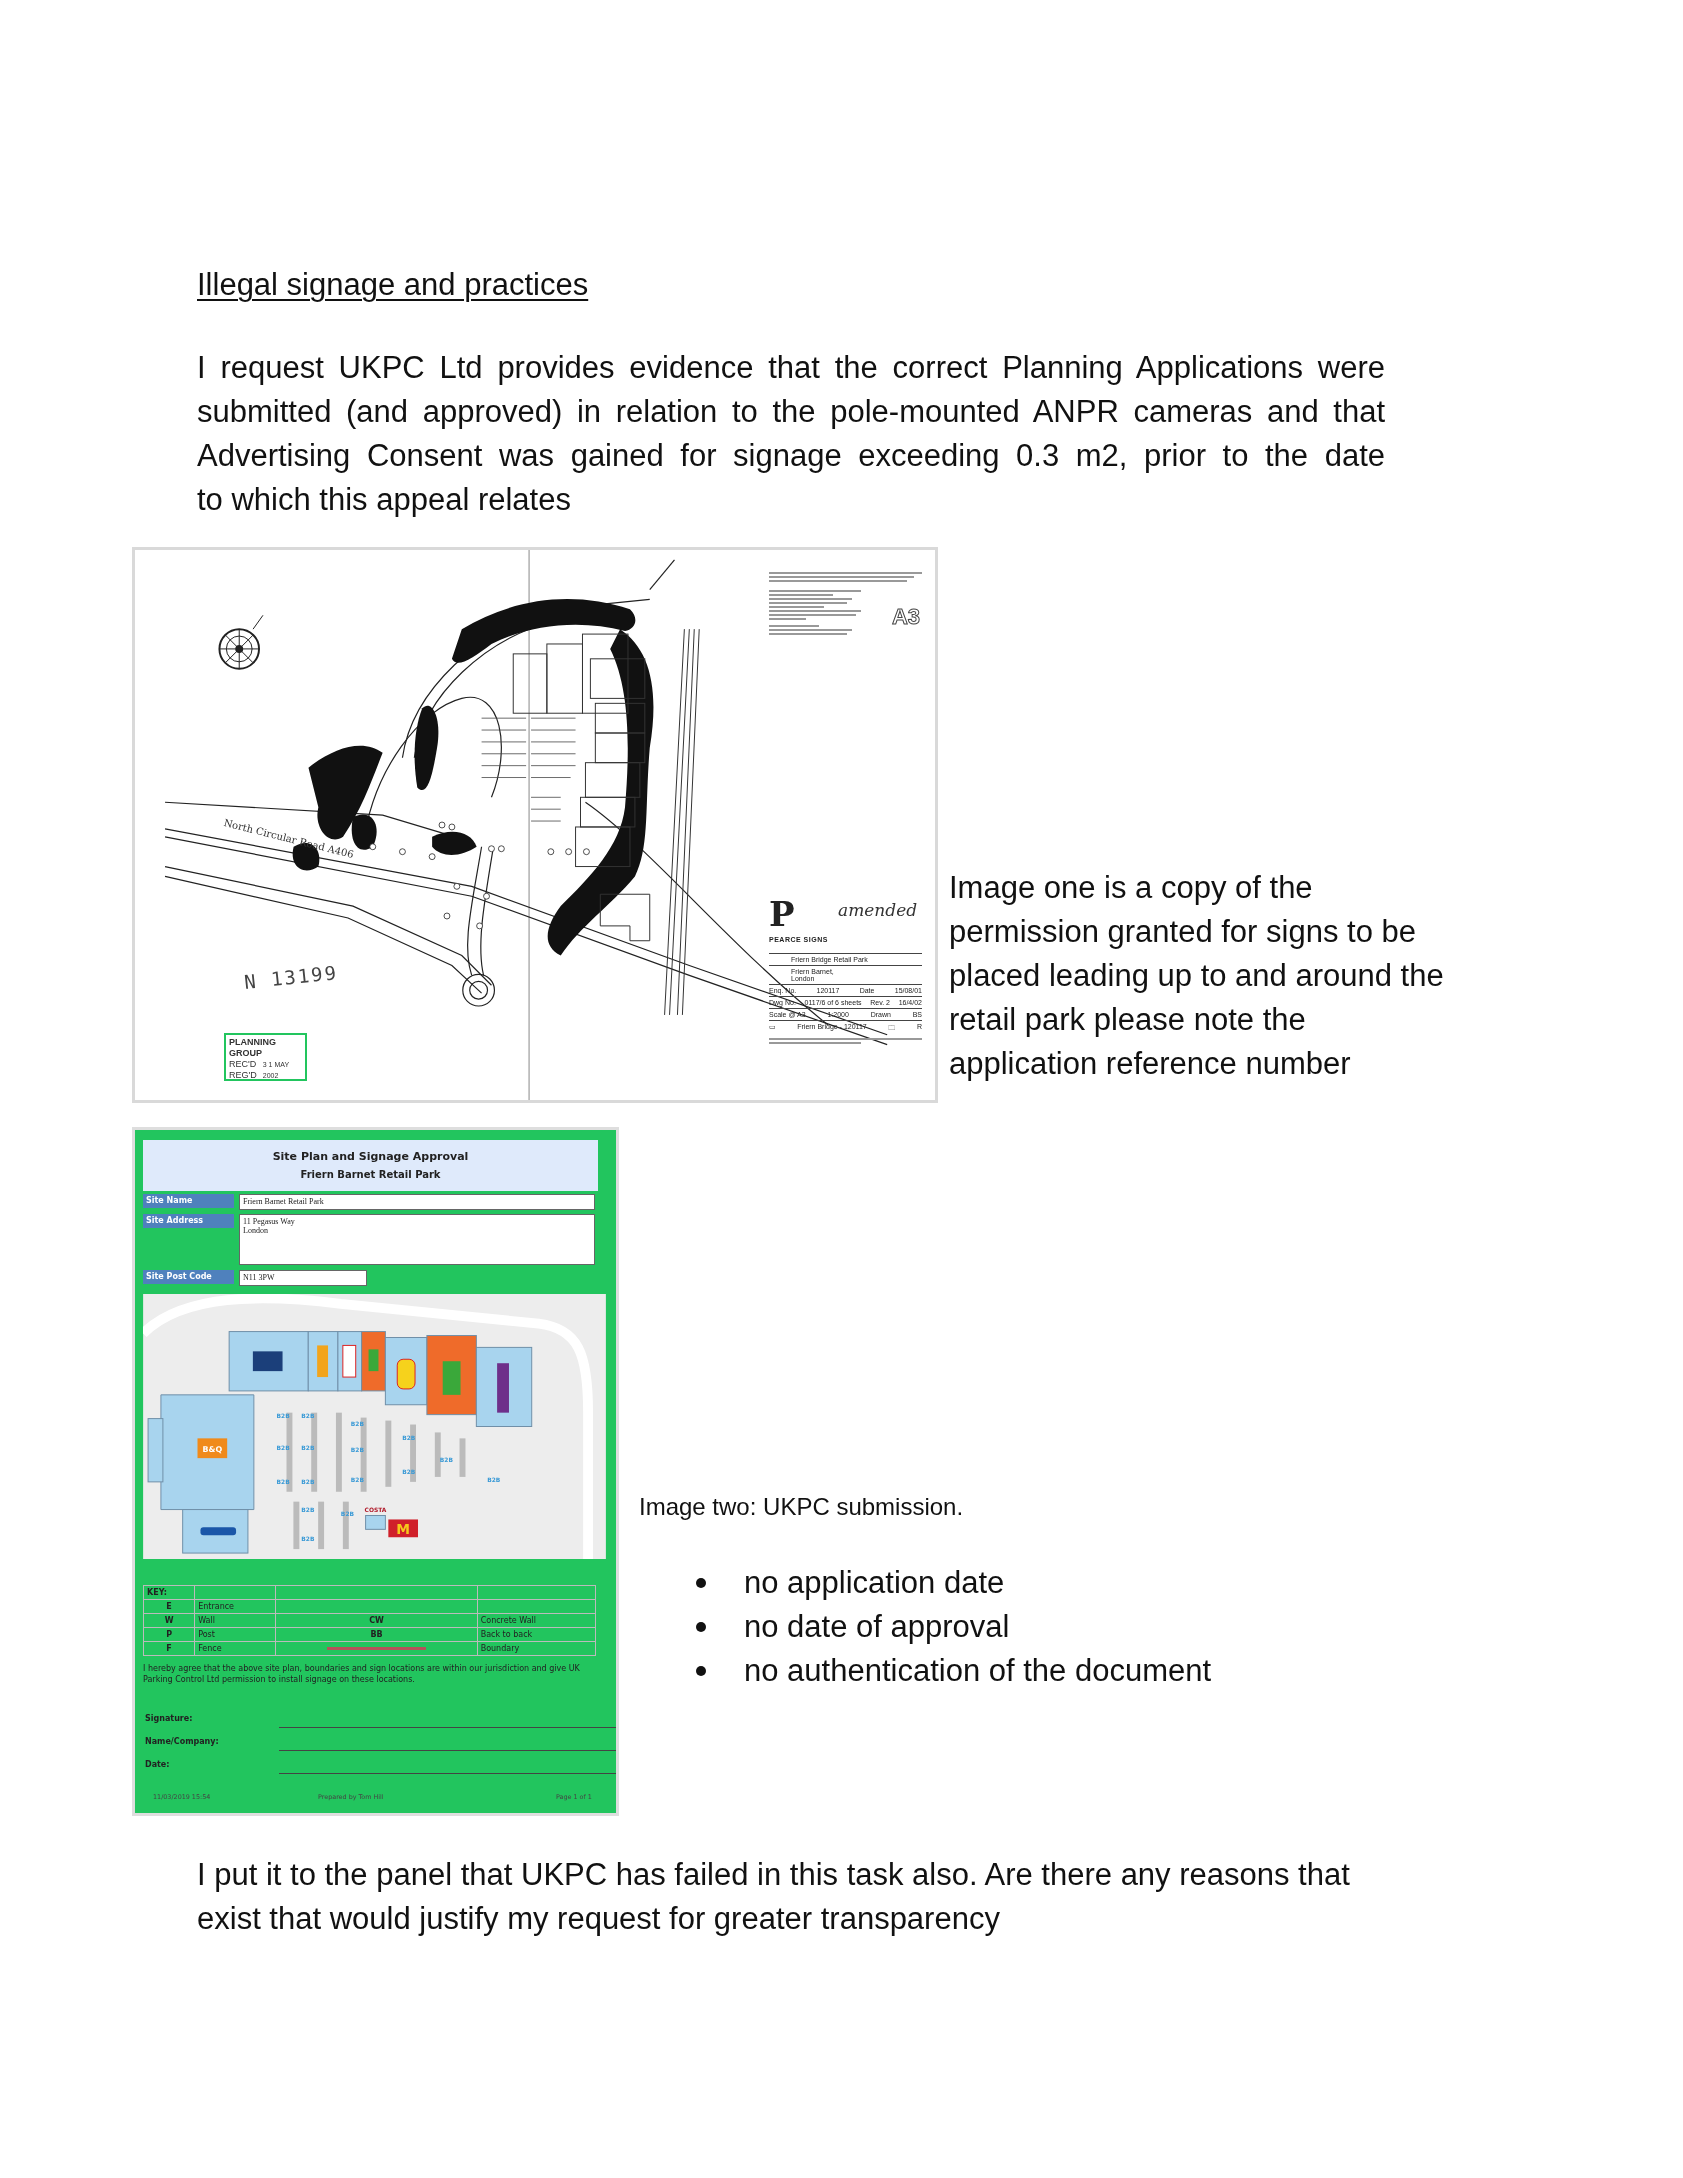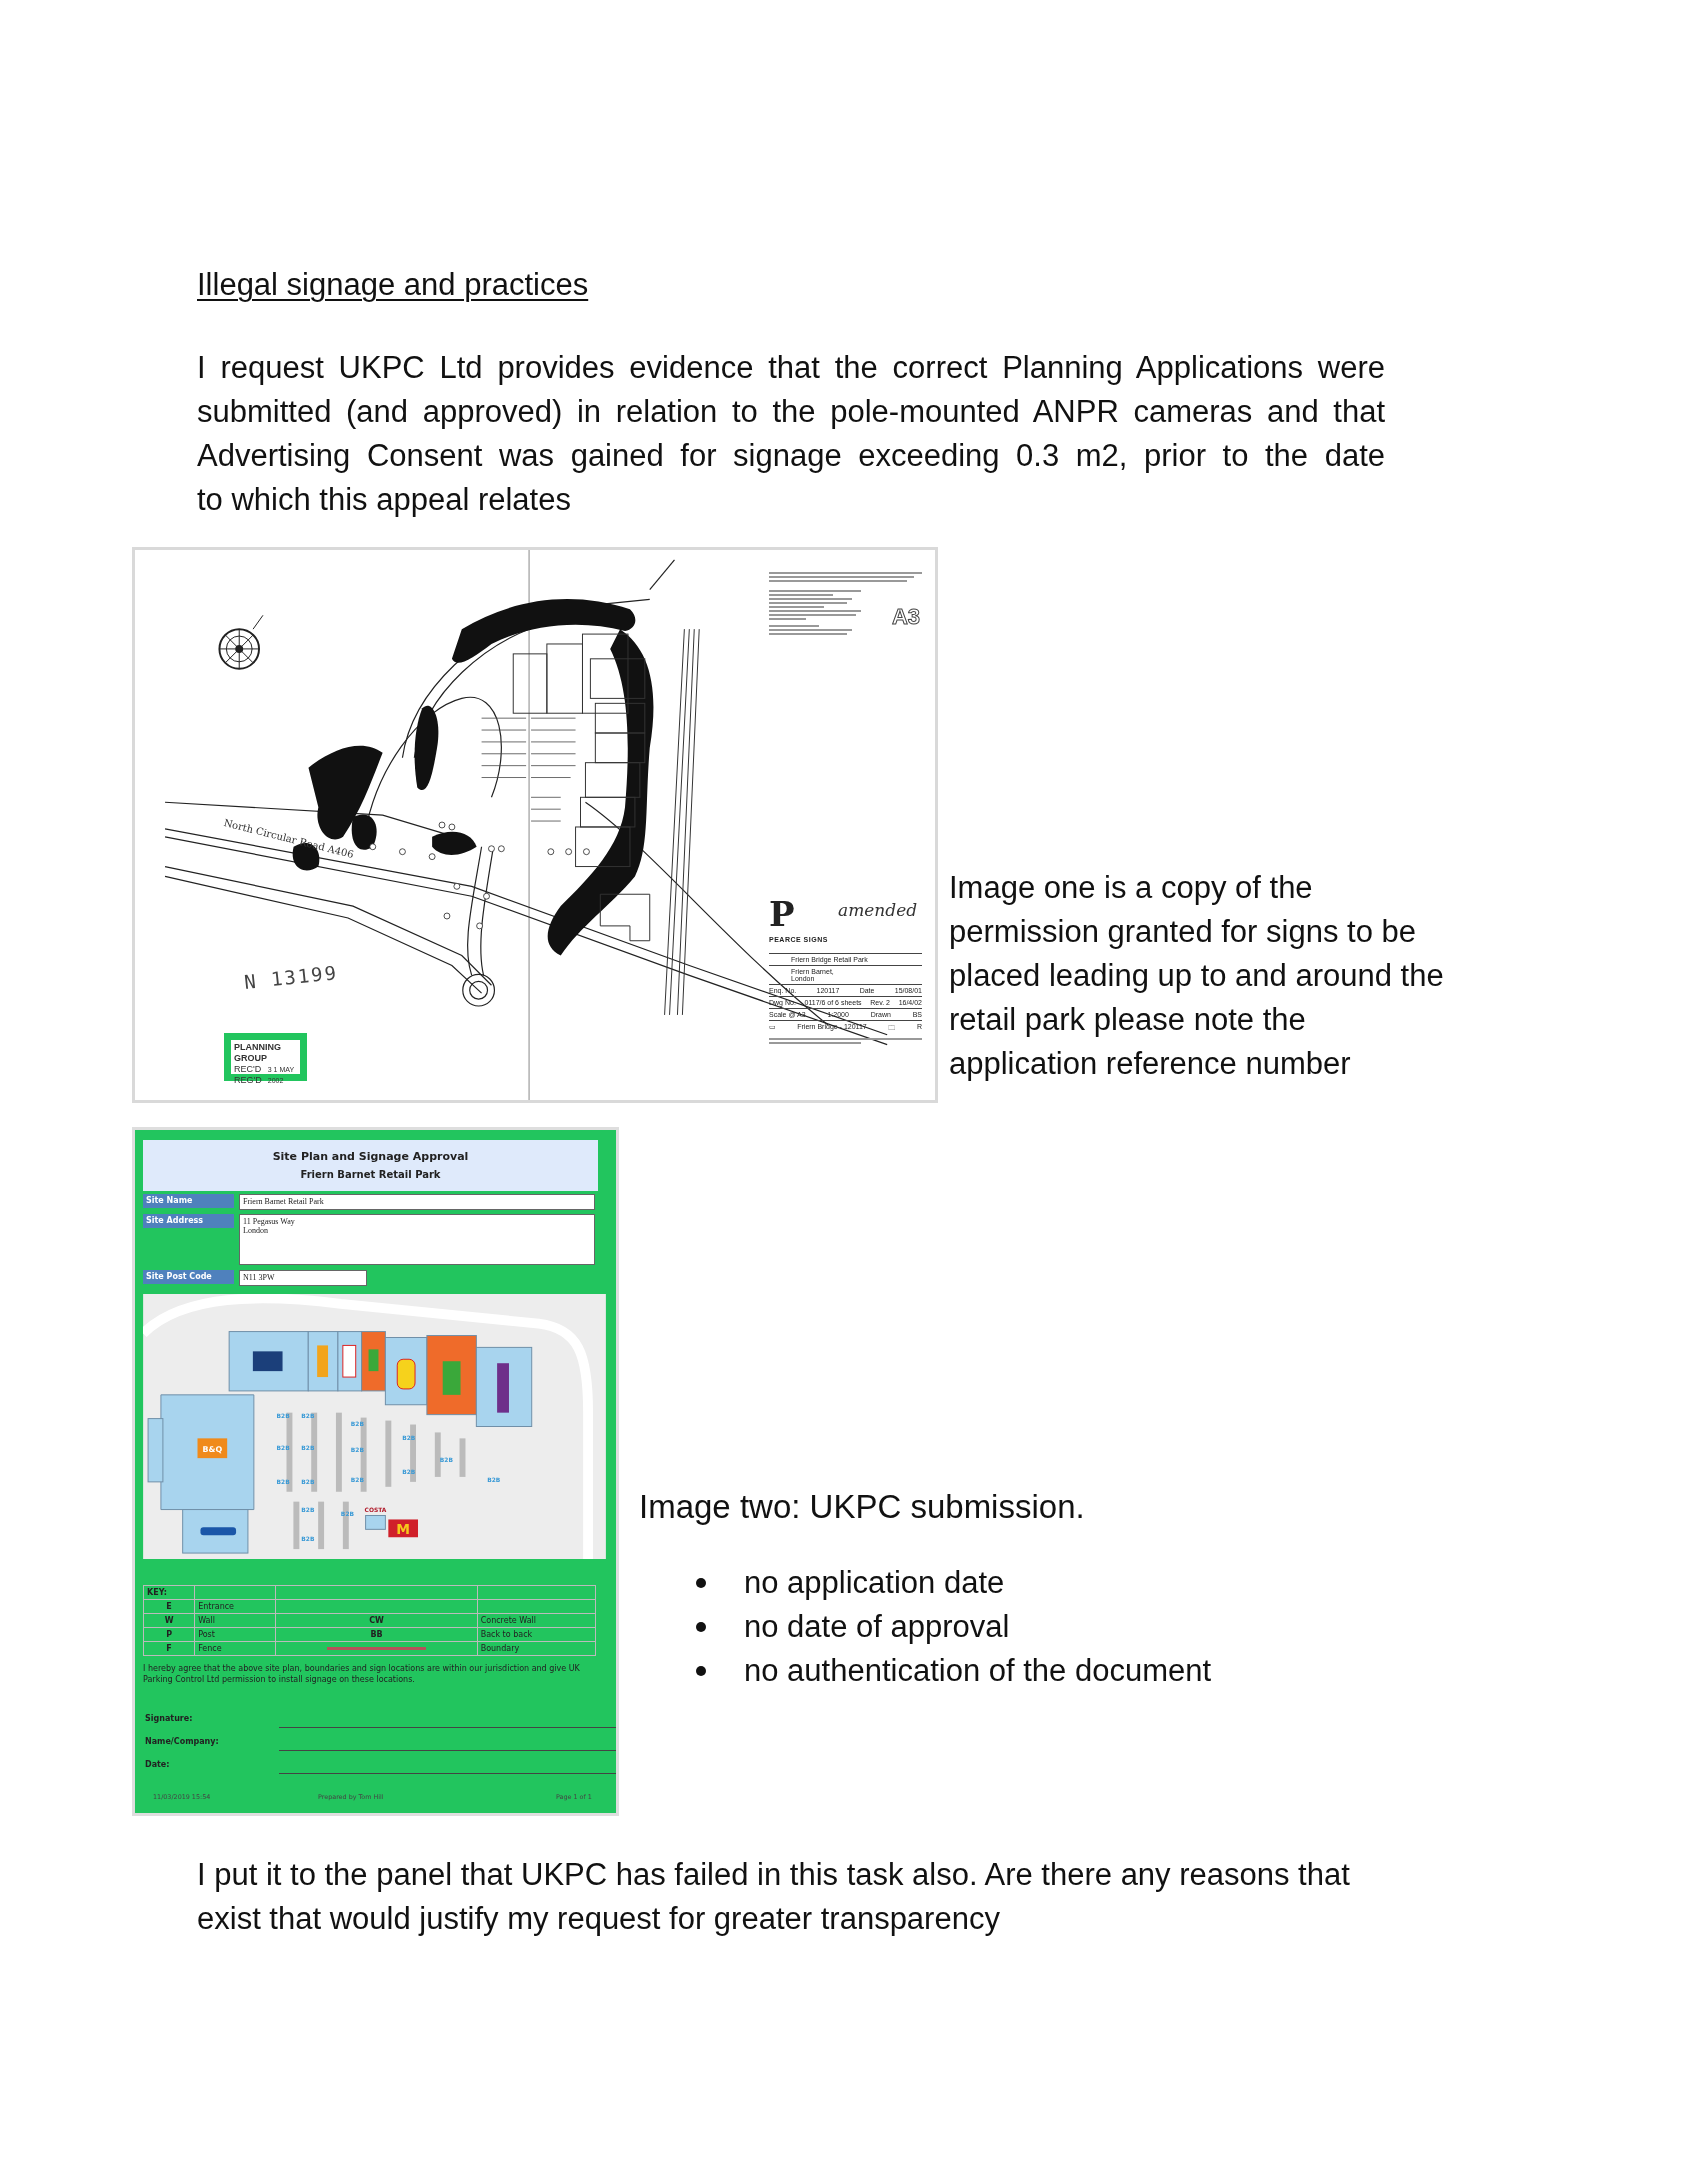--- a/index.html
+++ b/index.html
@@ -5,41 +5,41 @@
   html, body { margin: 0; padding: 0; background: #ffffff; }
   body { width: 1683px; height: 2178px; position: relative; overflow: hidden;
          font-family: "Liberation Sans", sans-serif; color: #111; }
   .abs { position: absolute; }
   .heading { left: 197px; top: 267px; font-size: 31px; text-decoration: underline;
              text-underline-offset: 4px; text-decoration-thickness: 2px; }
   .para { left: 197px; top: 334px; width: 1188px; font-size: 31px; line-height: 44px;
           text-align: justify; margin-top: 12px; }
   .para .last { text-align: left; }
   .side1 { left: 949px; top: 818px; width: 554px; font-size: 31px; line-height: 44px; margin-top: 48px; }
-  .side2 { left: 639px; top: 1485px; font-size: 33px; line-height: 44px; }
+  .side2 { left: 639px; top: 1485px; font-size: 24px; line-height: 44px; }
   .bullets { left: 683px; top: 1554px; font-size: 31px; line-height: 44px; margin: 7px; padding: 0; list-style: none; }
   .bullets li { position: relative; padding-left: 54px; }
   .bullets li::before { content: ""; position: absolute; left: 6px; top: 17px; width: 10px; height: 10px;
                         border-radius: 50%; background: #111; }
   .closing { left: 197px; top: 1853px; width: 1287px; font-size: 31px; line-height: 44px; }
 
   
   .img1 { left: 132px; top: 547px; width: 800px; height: 550px; border: 3px solid #d9d9d9; background: #fff; }
   .img1 svg { position: absolute; left: 0; top: 0; }
   .tblock { position: absolute; left: 634px; top: 20px; width: 153px; font-size: 6px; color: #333; }
   .tb-lines div { height: 2px; background: #999; margin: 2px 0; }
   .tb-a3 { position: absolute; right: 2px; top: 34px; font-size: 22px; color: #fff;
            -webkit-text-stroke: 1px #444; font-weight: bold; }
   .tb-bottom { position: absolute; left: 634px; top: 348px; width: 153px; font-size: 7px; color: #222; }
   .tb-bottom .row { border-top: 1px solid #444; padding: 2px 0; display: flex; justify-content: space-between; }
   .pearce { font-weight: bold; font-size: 7px; letter-spacing: 0.5px; }
   .amended { font-family: "DejaVu Serif", serif; font-style: italic; font-size: 17px; color: #333; position: absolute; left: 69px; top: 2px; }
   .plogo { font-family: "DejaVu Serif", serif; font-weight: bold; font-size: 34px; line-height: 32px; }
   .ref-no { position: absolute; left: 109px; top: 416px; font-size: 19px; color: #444; transform: rotate(-6deg); letter-spacing: 2px; font-family: "DejaVu Sans Mono", monospace; }
-  .stamp { position: absolute; left: 89px; top: 483px; width: 83px; height: 48px; border: 7px solid #22c55e;
+  .stamp { position: absolute; left: 89px; top: 483px; width: 83px; height: 48px; border: 2px solid #22c55e;
            font-size: 9px; color: #333; padding: 2px 3px; box-sizing: border-box; line-height: 11px; }
   .stamp .t { font-weight: bold; font-size: 9px; }
   .road-label { position: absolute; left: 87px; top: 283px; font-family: "DejaVu Serif", serif; font-size: 10px; transform: rotate(14deg); color: #333; }
 
   
   .img2 { left: 132px; top: 1127px; width: 481px; height: 683px; border: 3px solid #dedede; background: #22c55e; font-family: "DejaVu Sans", sans-serif; }
   .f-head { position: absolute; left: 8px; top: 10px; width: 455px; height: 51px; background: #dfeafb; text-align: center; }
   .f-title { font-weight: bold; font-size: 11px; margin-top: 10px; color: #222; }
   .f-sub { font-weight: bold; font-size: 10px; margin-top: 6px; color: #222; }
   .f-label { position: absolute; left: 8px; width: 91px; height: 14px; background: #4f81bd; color: #fff; font-size: 8px; font-weight: bold; line-height: 14px; padding-left: 3px; box-sizing: border-box; }

